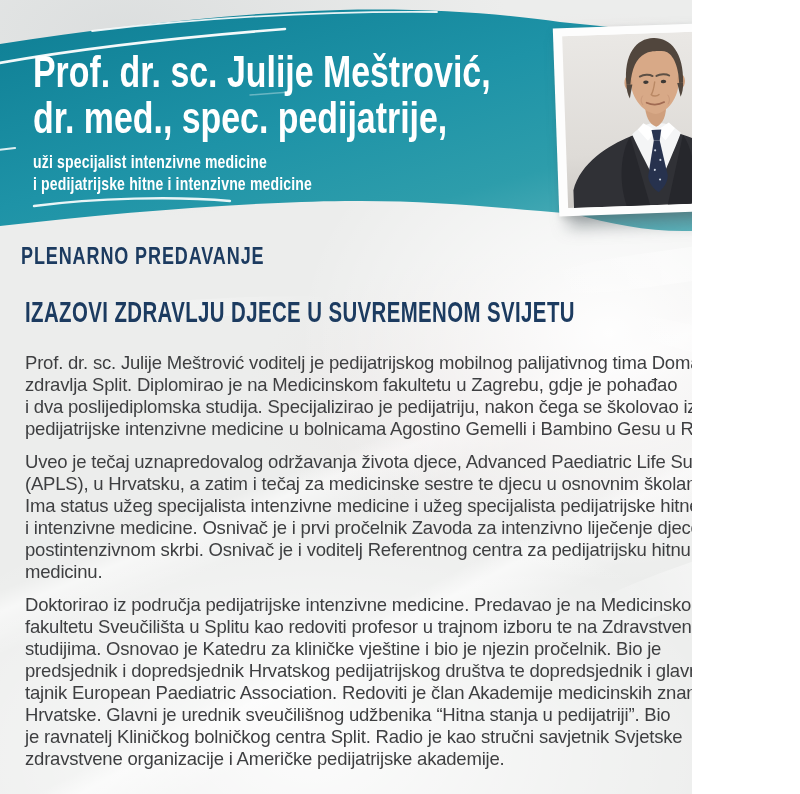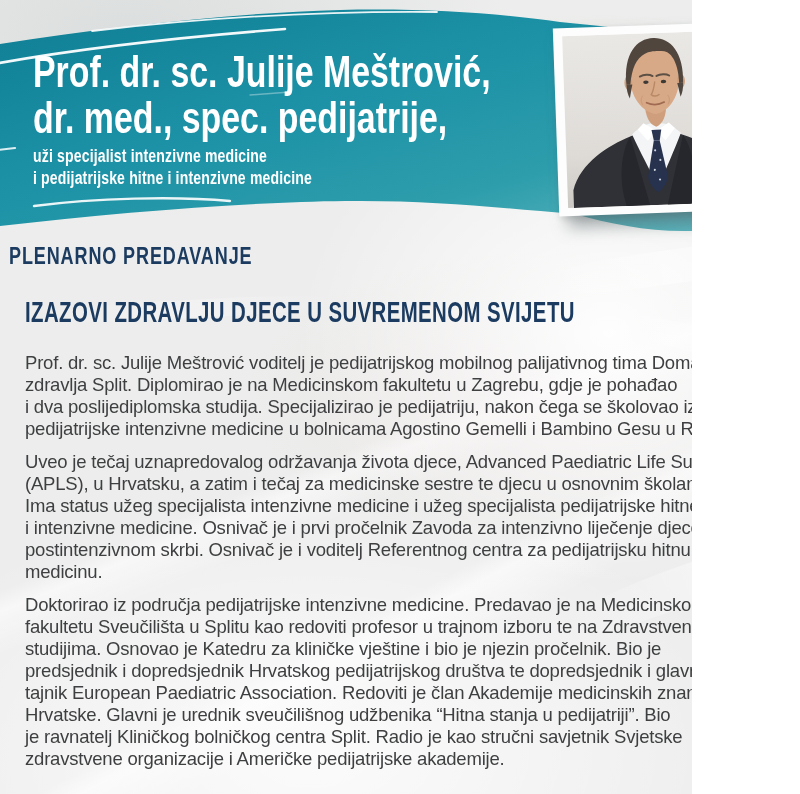--- a/index.html
+++ b/index.html
@@ -24,31 +24,31 @@
   .s1{left:540px;top:250px;width:260px;height:34px;transform:rotate(-8deg);}
   .s2{left:600px;top:330px;width:220px;height:26px;transform:rotate(14deg);opacity:.4;}
   .s3{left:560px;top:560px;width:280px;height:40px;transform:rotate(-20deg);opacity:.45;}
   .s4{left:40px;top:300px;width:300px;height:18px;transform:rotate(-3deg);opacity:.3;}
 
   .banner-svg{position:absolute;left:0;top:0;z-index:1;}
 
   .name-wrap{position:absolute;left:33px;top:49px;z-index:3;}
   .name-text{display:inline-block;transform:scaleX(.77);transform-origin:0 0;
     font-weight:700;font-size:44px;line-height:46px;color:#ffffff;white-space:pre;}
-  .spec-wrap{position:absolute;left:33px;top:146px;z-index:3;}
+  .spec-wrap{position:absolute;left:33px;top:152px;z-index:3;}
   .spec-text{display:inline-block;transform:scaleX(.78);transform-origin:0 0;
     font-weight:700;font-size:18px;line-height:21.5px;color:#ffffff;white-space:pre;letter-spacing:.2px;}
 
   .photo{position:absolute;left:556px;top:25px;width:200px;height:188px;z-index:4;
     background:#fdfdfd;padding:8px;box-sizing:border-box;
     transform:rotate(-2deg);
     box-shadow:9px 11px 16px rgba(96,108,112,.55), 2px 3px 6px rgba(0,0,0,.12);}
   .photo svg{display:block;width:100%;height:100%;}
 
-  .kicker-wrap{position:absolute;left:9px;top:244px;z-index:3;}
+  .kicker-wrap{position:absolute;left:21px;top:244px;z-index:3;}
   .kicker-text{display:inline-block;transform:scaleX(.75);transform-origin:0 0;
     font-weight:700;font-size:24px;line-height:24px;letter-spacing:1.2px;color:#1c3b60;white-space:pre;}
   .title-wrap{position:absolute;left:25px;top:296px;z-index:3;}
   .title-text{display:inline-block;transform:scaleX(.68);transform-origin:0 0;
     font-weight:700;font-size:30px;line-height:31px;letter-spacing:.6px;color:#1c3b60;white-space:pre;}
 
   .bio{position:absolute;left:25px;top:352px;width:778px;z-index:3;
     font-size:18.5px;line-height:22px;letter-spacing:-.2px;color:#3e3f41;}
   .bio p{margin:0 0 11px 0;white-space:pre-line;}
 </style>

